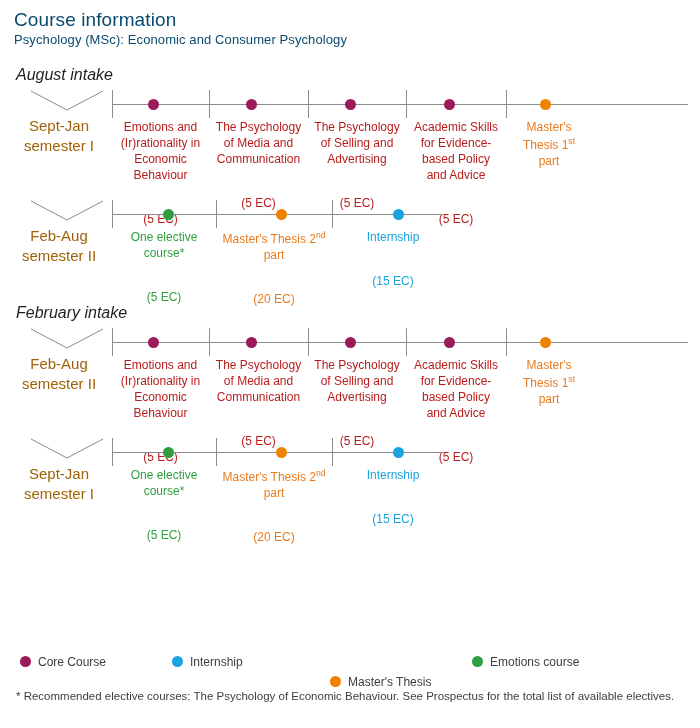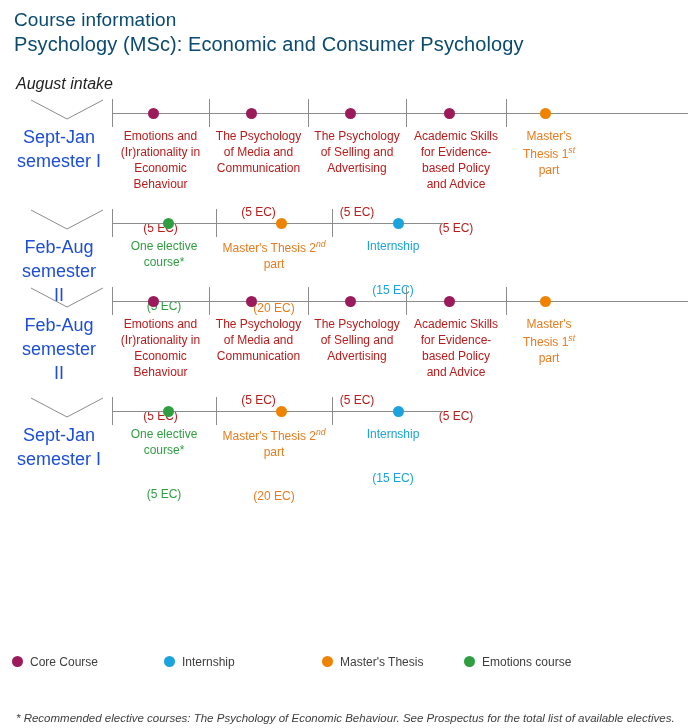--- a/index.html
+++ b/index.html
@@ -24,21 +24,21 @@
   }
   .title-block {
     color: #0a4a6e;
     line-height: 1.25;
   }
   .title-line1 {
     font-size: 19px;
     letter-spacing: 0.1px;
   }
   .title-line2 {
-    font-size: 20px;
+    font-size: 13px;
     letter-spacing: 0.1px;
   }
   .intake-heading {
     font-style: italic;
     font-size: 16px;
     color: #1f1f1f;
     margin: 18px 0 6px 2px;
   }
   .intake-heading.second {
     margin-top: 26px;
@@ -57,22 +57,22 @@
     height: 78px;
   }
 
   
   .sem-label {
     position: absolute;
     left: 0;
     top: 26px;
     width: 86px;
     text-align: center;
-    font-size: 18px;
-    color: #1d4ed8;
+    font-size: 15px;
+    color: #a16207;
     line-height: 1.35;
   }
   .sem-label .l2 { display:block; }
 
   
   .vee {
     position: absolute;
     left: 14px;
     top: 0;
     width: 74px;
@@ -127,21 +127,21 @@
   .c-thesis { color: #e87b1e; }
   .c-thesis-bg { background: #ef8200; }
   .c-intern { color: #1aa3dd; }
   .c-intern-bg { background: #1aa3dd; }
   .c-elect { color: #2f9e41; }
   .c-elect-bg { background: #2f9e41; }
 
   
   .legend {
     position: absolute;
-    left: 12px;
+    left: 20px;
     top: 655px;
     width: 668px;
     height: 22px;
   }
   .legend-item {
     position: absolute;
     top: 0;
     font-size: 12px;
     white-space: nowrap;
   }
@@ -151,27 +151,26 @@
     height: 11px;
     border-radius: 50%;
     vertical-align: -1px;
     margin-right: 7px;
   }
   .legend-label { color: #3d3d3d; }
 
   .footnote {
     position: absolute;
     left: 16px;
-    top: 712px;
+    top: 690px;
     width: 676px;
     font-size: 11.5px;
-    font-style: italic;
     color: #3d3d3d;
   }
-  sup { font-size: 0.72em; font-style: italic; }
+  sup { font-size: 0.72em; }
 </style>
 </head>
 <body>
 
 <div class="page">
 
   <div class="title-block">
     <div class="title-line1">Course information</div>
     <div class="title-line2">Psychology (MSc): Economic and Consumer Psychology</div>
   </div>
@@ -272,20 +271,21 @@
         <div class="tick"></div>
         <div class="dot c-intern-bg" style="left:61px;"></div>
         <div class="ctext c-intern">
           <span>Internship</span>
           <span class="ec">(15 EC)</span>
         </div>
       </div>
     </div>
   </div>
 
+  <div class="intake-heading second">February intake</div>
 
   <div class="row">
     <div class="row-inner">
       <div class="vee">
         <svg width="74" height="22" viewBox="0 0 74 22">
             <polyline points="1,1 37,20 73,1" fill="none" stroke="#8c8c8c" stroke-width="1"></polyline>
           </svg>
       </div>
       <div class="sem-label">
         <span>Feb-Aug</span>
@@ -381,21 +381,21 @@
     </div>
   </div>
 
   <div class="legend">
     <div class="legend-item" style="left:0px;">
       <span class="legend-dot c-core-bg"></span><span class="legend-label">Core Course</span>
     </div>
     <div class="legend-item" style="left:152px;">
       <span class="legend-dot c-intern-bg"></span><span class="legend-label">Internship</span>
     </div>
-    <div class="legend-item" style="left:310px;">
+    <div class="legend-item" style="left:310px;margin-top:20px;">
       <span class="legend-dot c-thesis-bg"></span><span class="legend-label">Master's Thesis</span>
     </div>
     <div class="legend-item" style="left:452px;">
       <span class="legend-dot c-elect-bg"></span><span class="legend-label">Emotions course</span>
     </div>
   </div>
 
   <div class="footnote">* Recommended elective courses: The Psychology of Economic Behaviour. See Prospectus for the total list of available electives.</div>
 
 </div>

